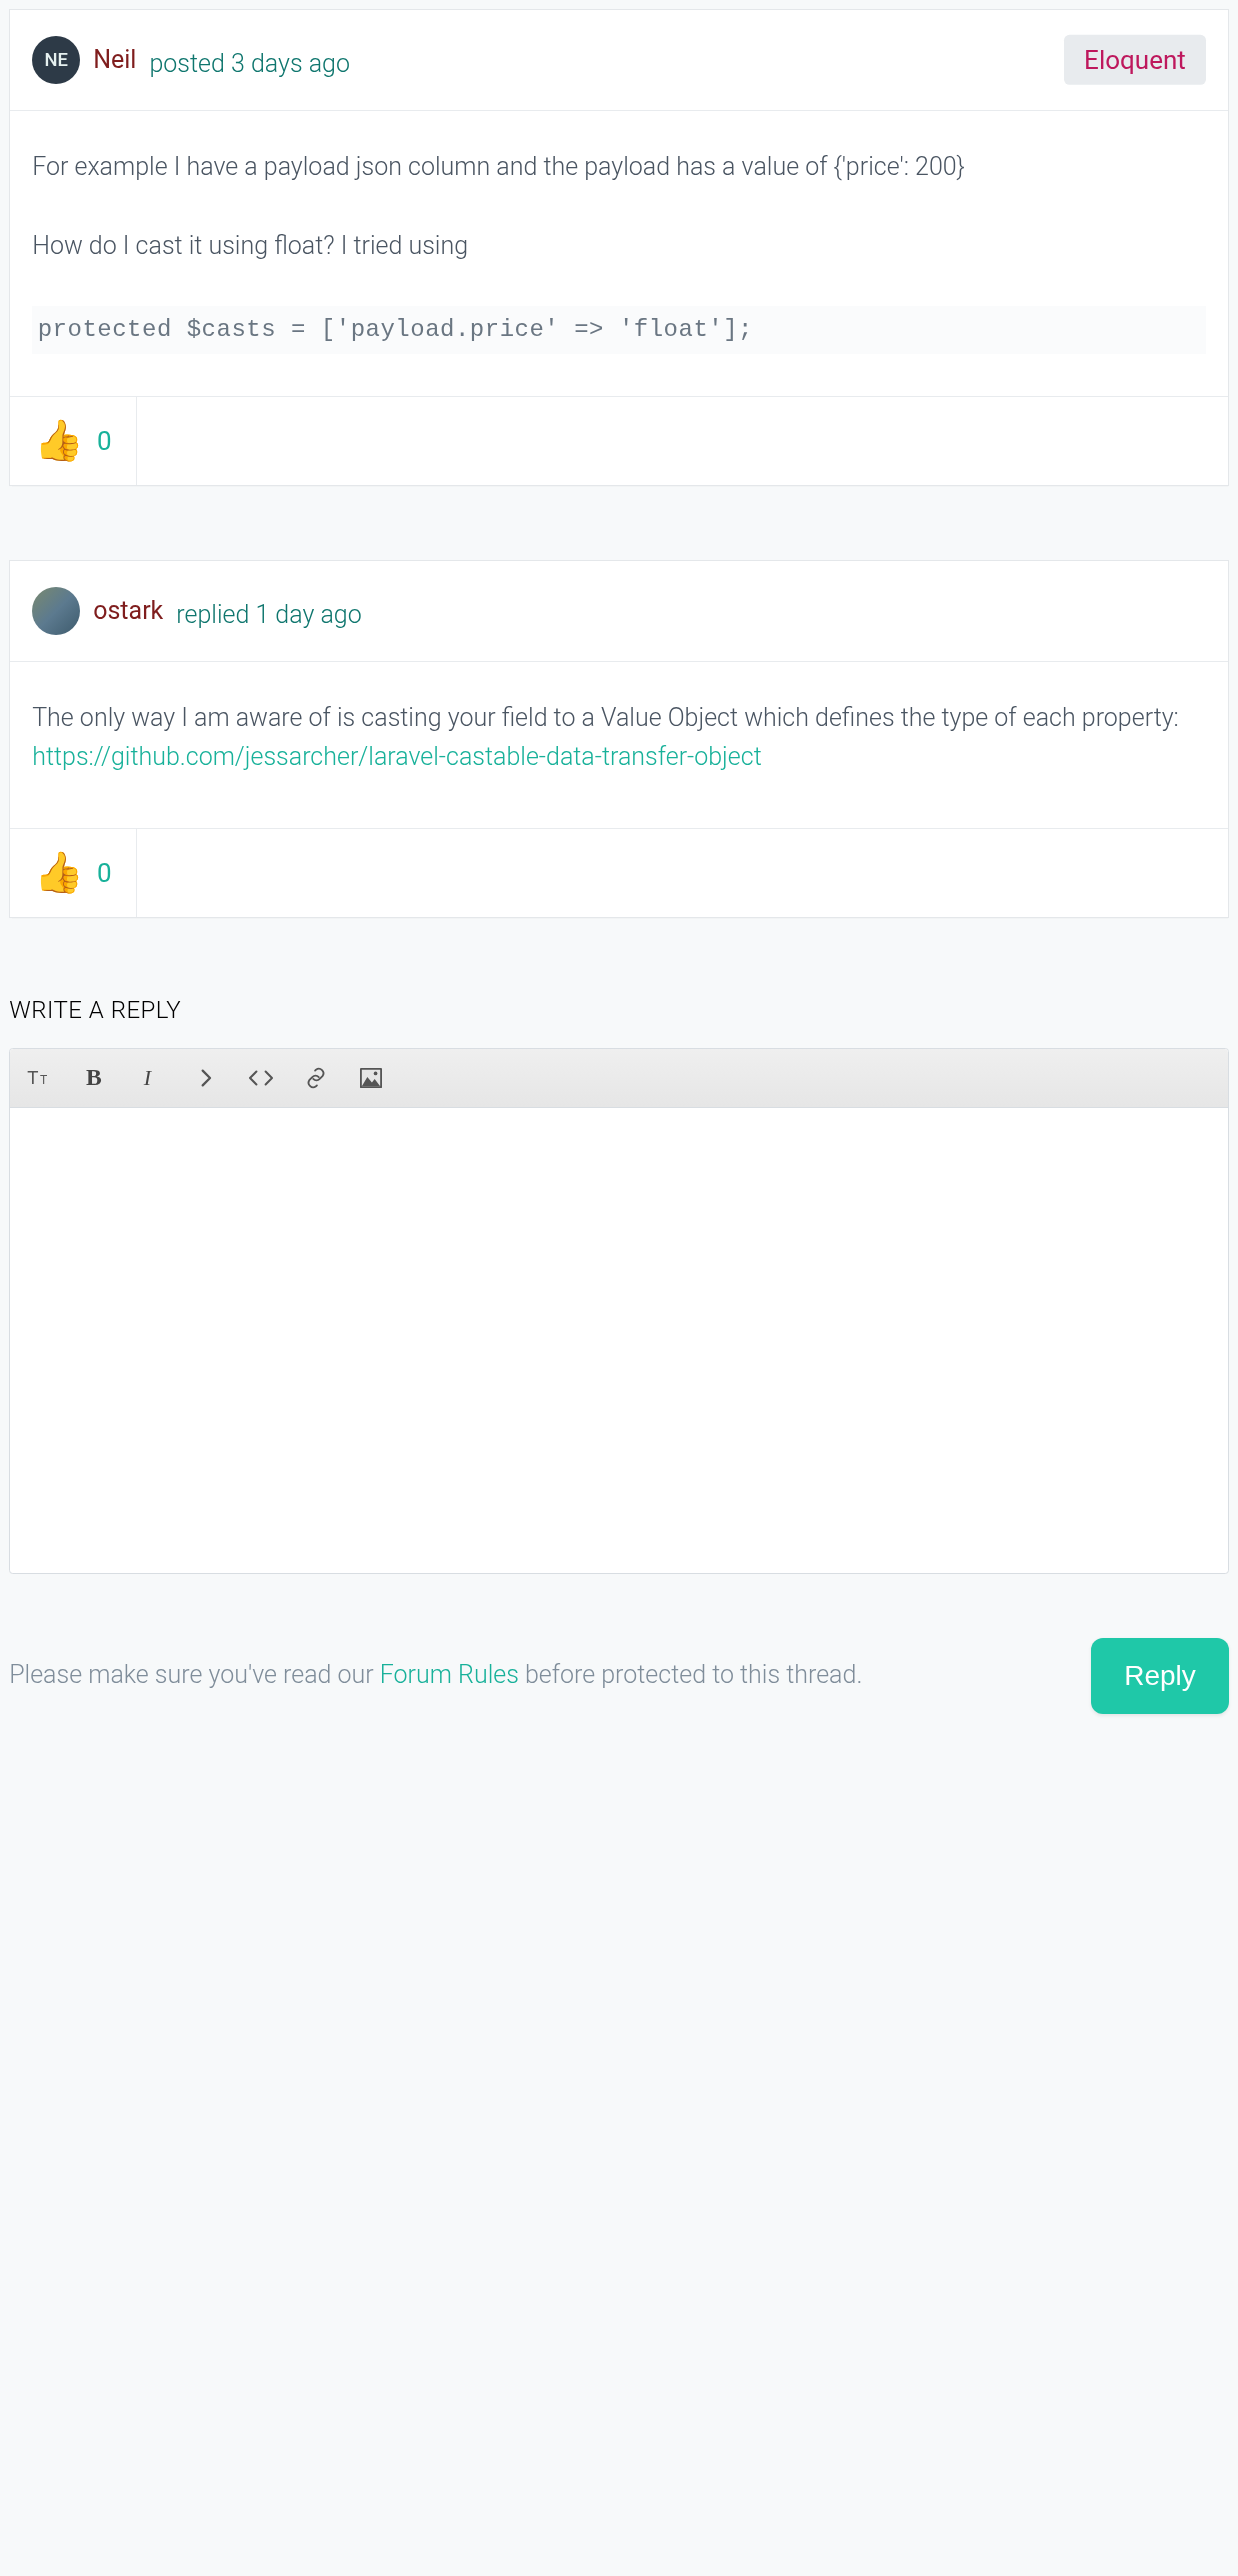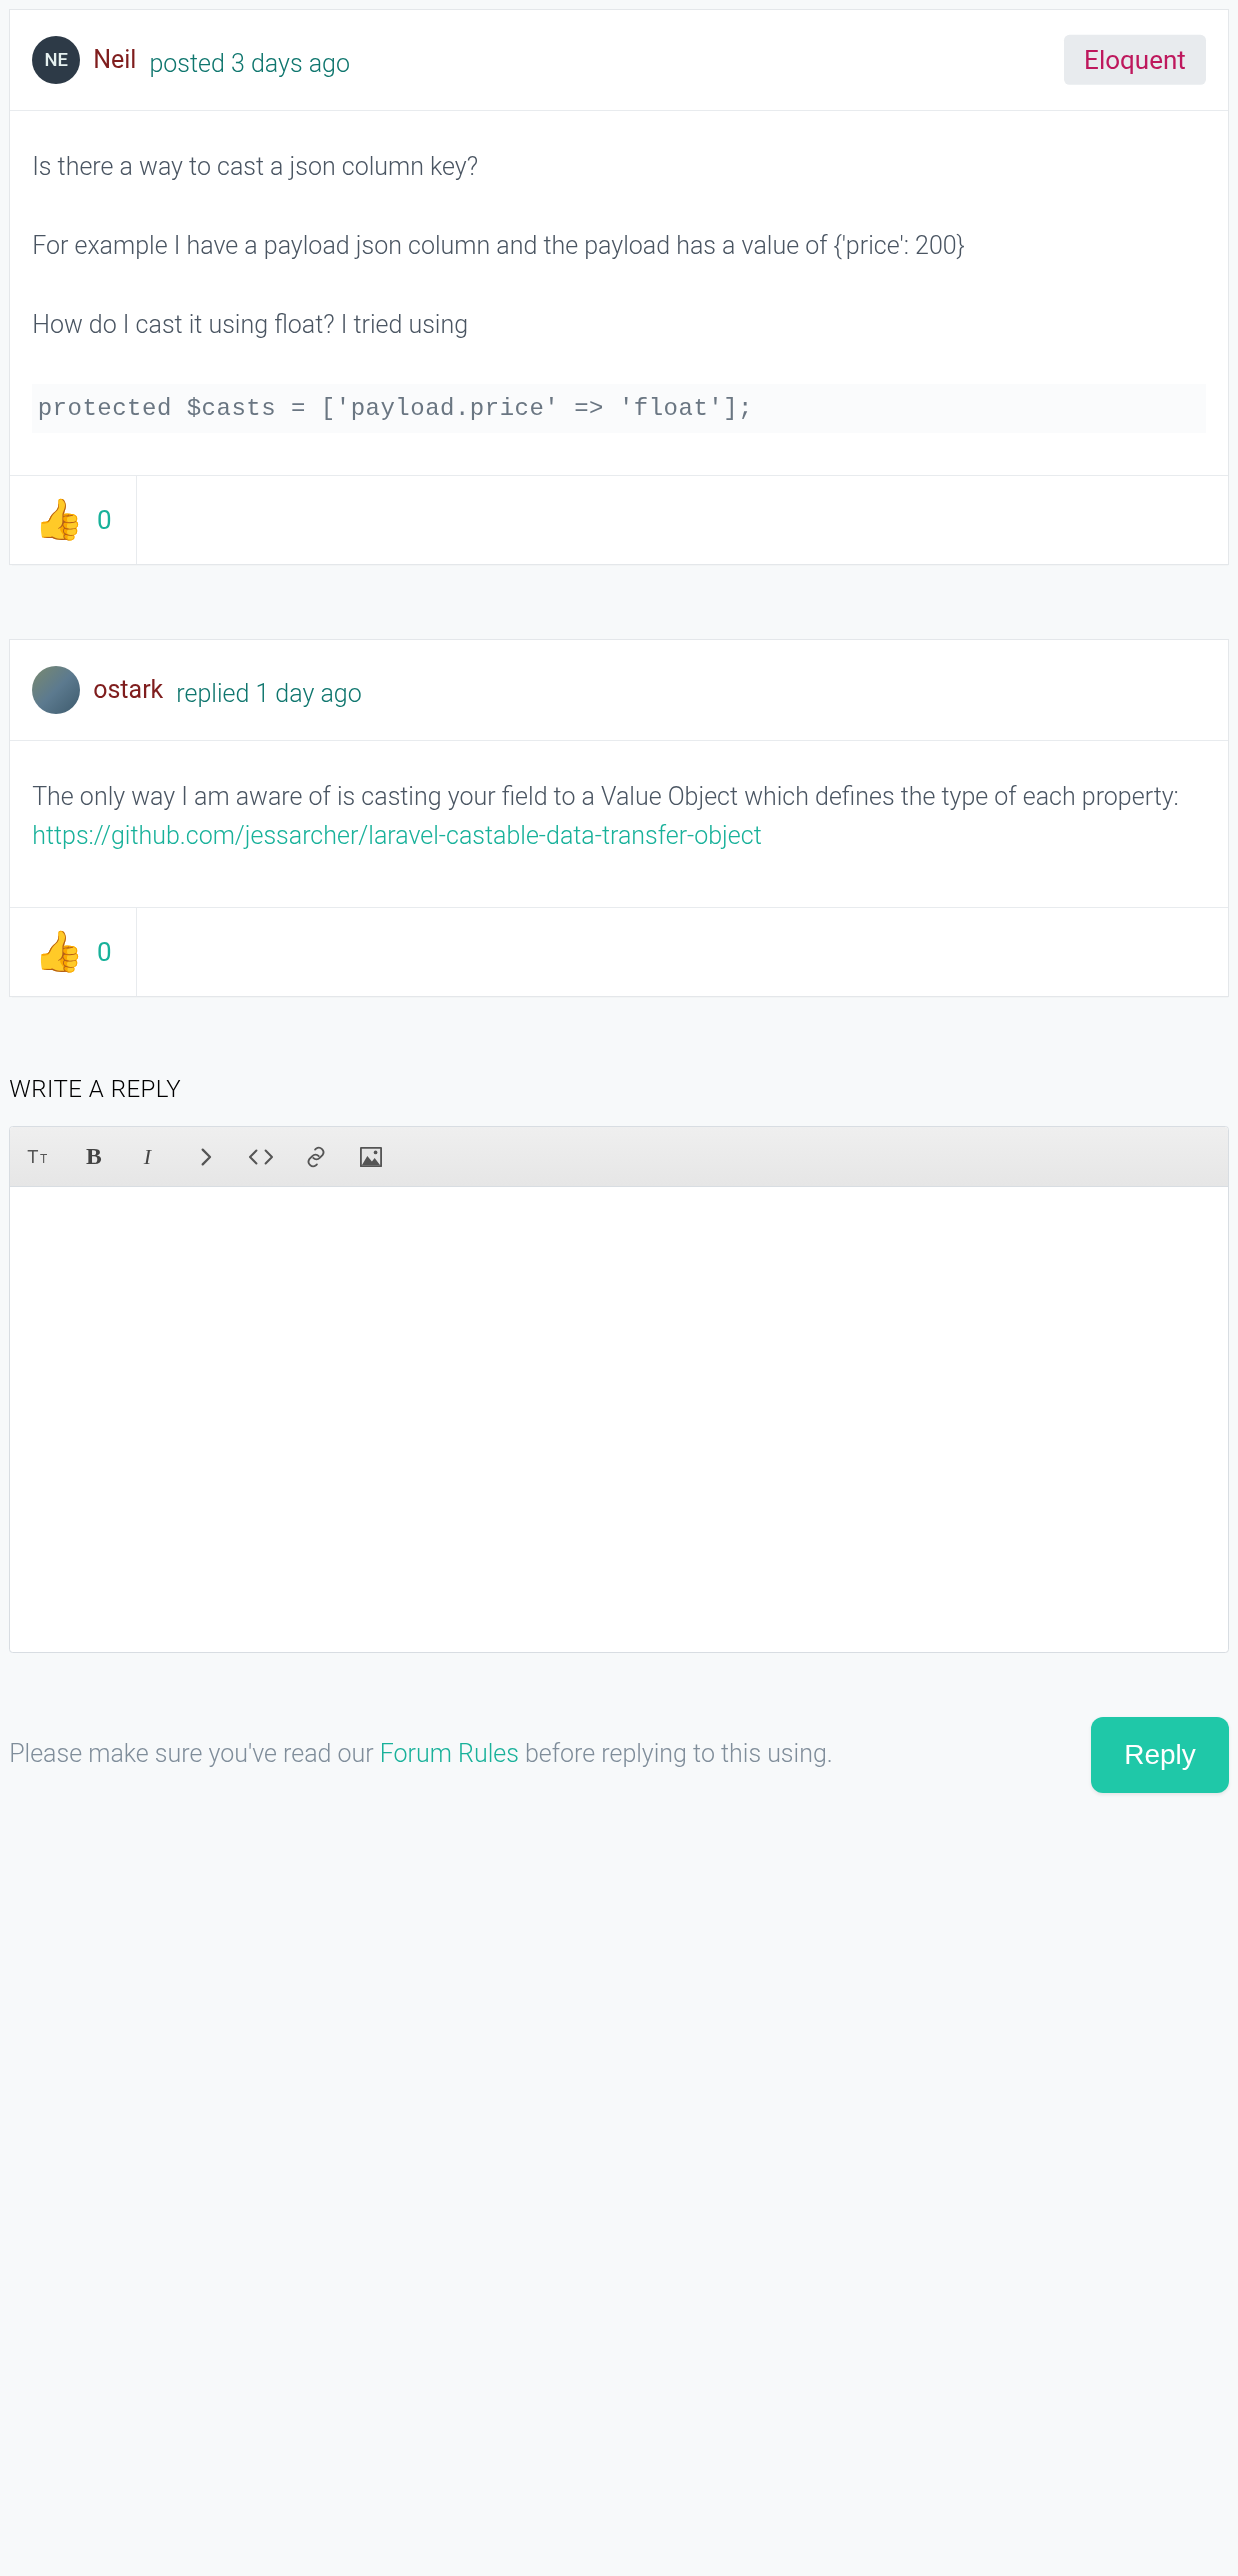--- a/index.html
+++ b/index.html
@@ -197,21 +197,20 @@
   <div class="card">
     <div class="card-head">
       <div class="avatar avatar-ne">
         <span>NE</span>
       </div>
       <span class="author">Neil</span>
       <span class="meta">posted 3 days ago</span>
       <span class="tag">Eloquent</span>
     </div>
     <div class="card-body">
-      <p>Is there a way to cast a json column key?</p>
       <p>For example I have a payload json column and the payload has a value of {'price': 200}</p>
       <p>How do I cast it using float? I tried using</p>
       <code class="code-block">protected $casts = ['payload.price' =&gt; 'float'];</code>
     </div>
     <div class="card-footer">
       <div class="react-btn">
         <span class="react-emoji">👍</span>
         <span class="react-count">0</span>
       </div>
     </div>
@@ -292,20 +291,20 @@
         </span>
 
       </div>
       <div class="editor-area">
         <textarea style=""></textarea>
       </div>
     </div>
 
     <div class="reply-footer">
       <div class="rules-text">
-        <span>Please make sure you've read our </span><a class="link">Forum Rules</a><span> before replying to this using.</span>
+        <span>Please make sure you've read our </span><a class="link">Forum Rules</a><span> before protected to this thread.</span>
       </div>
       <button class="reply-btn">Reply</button>
     </div>
   </div>
 
 </div>
 
 
 </body></html>

